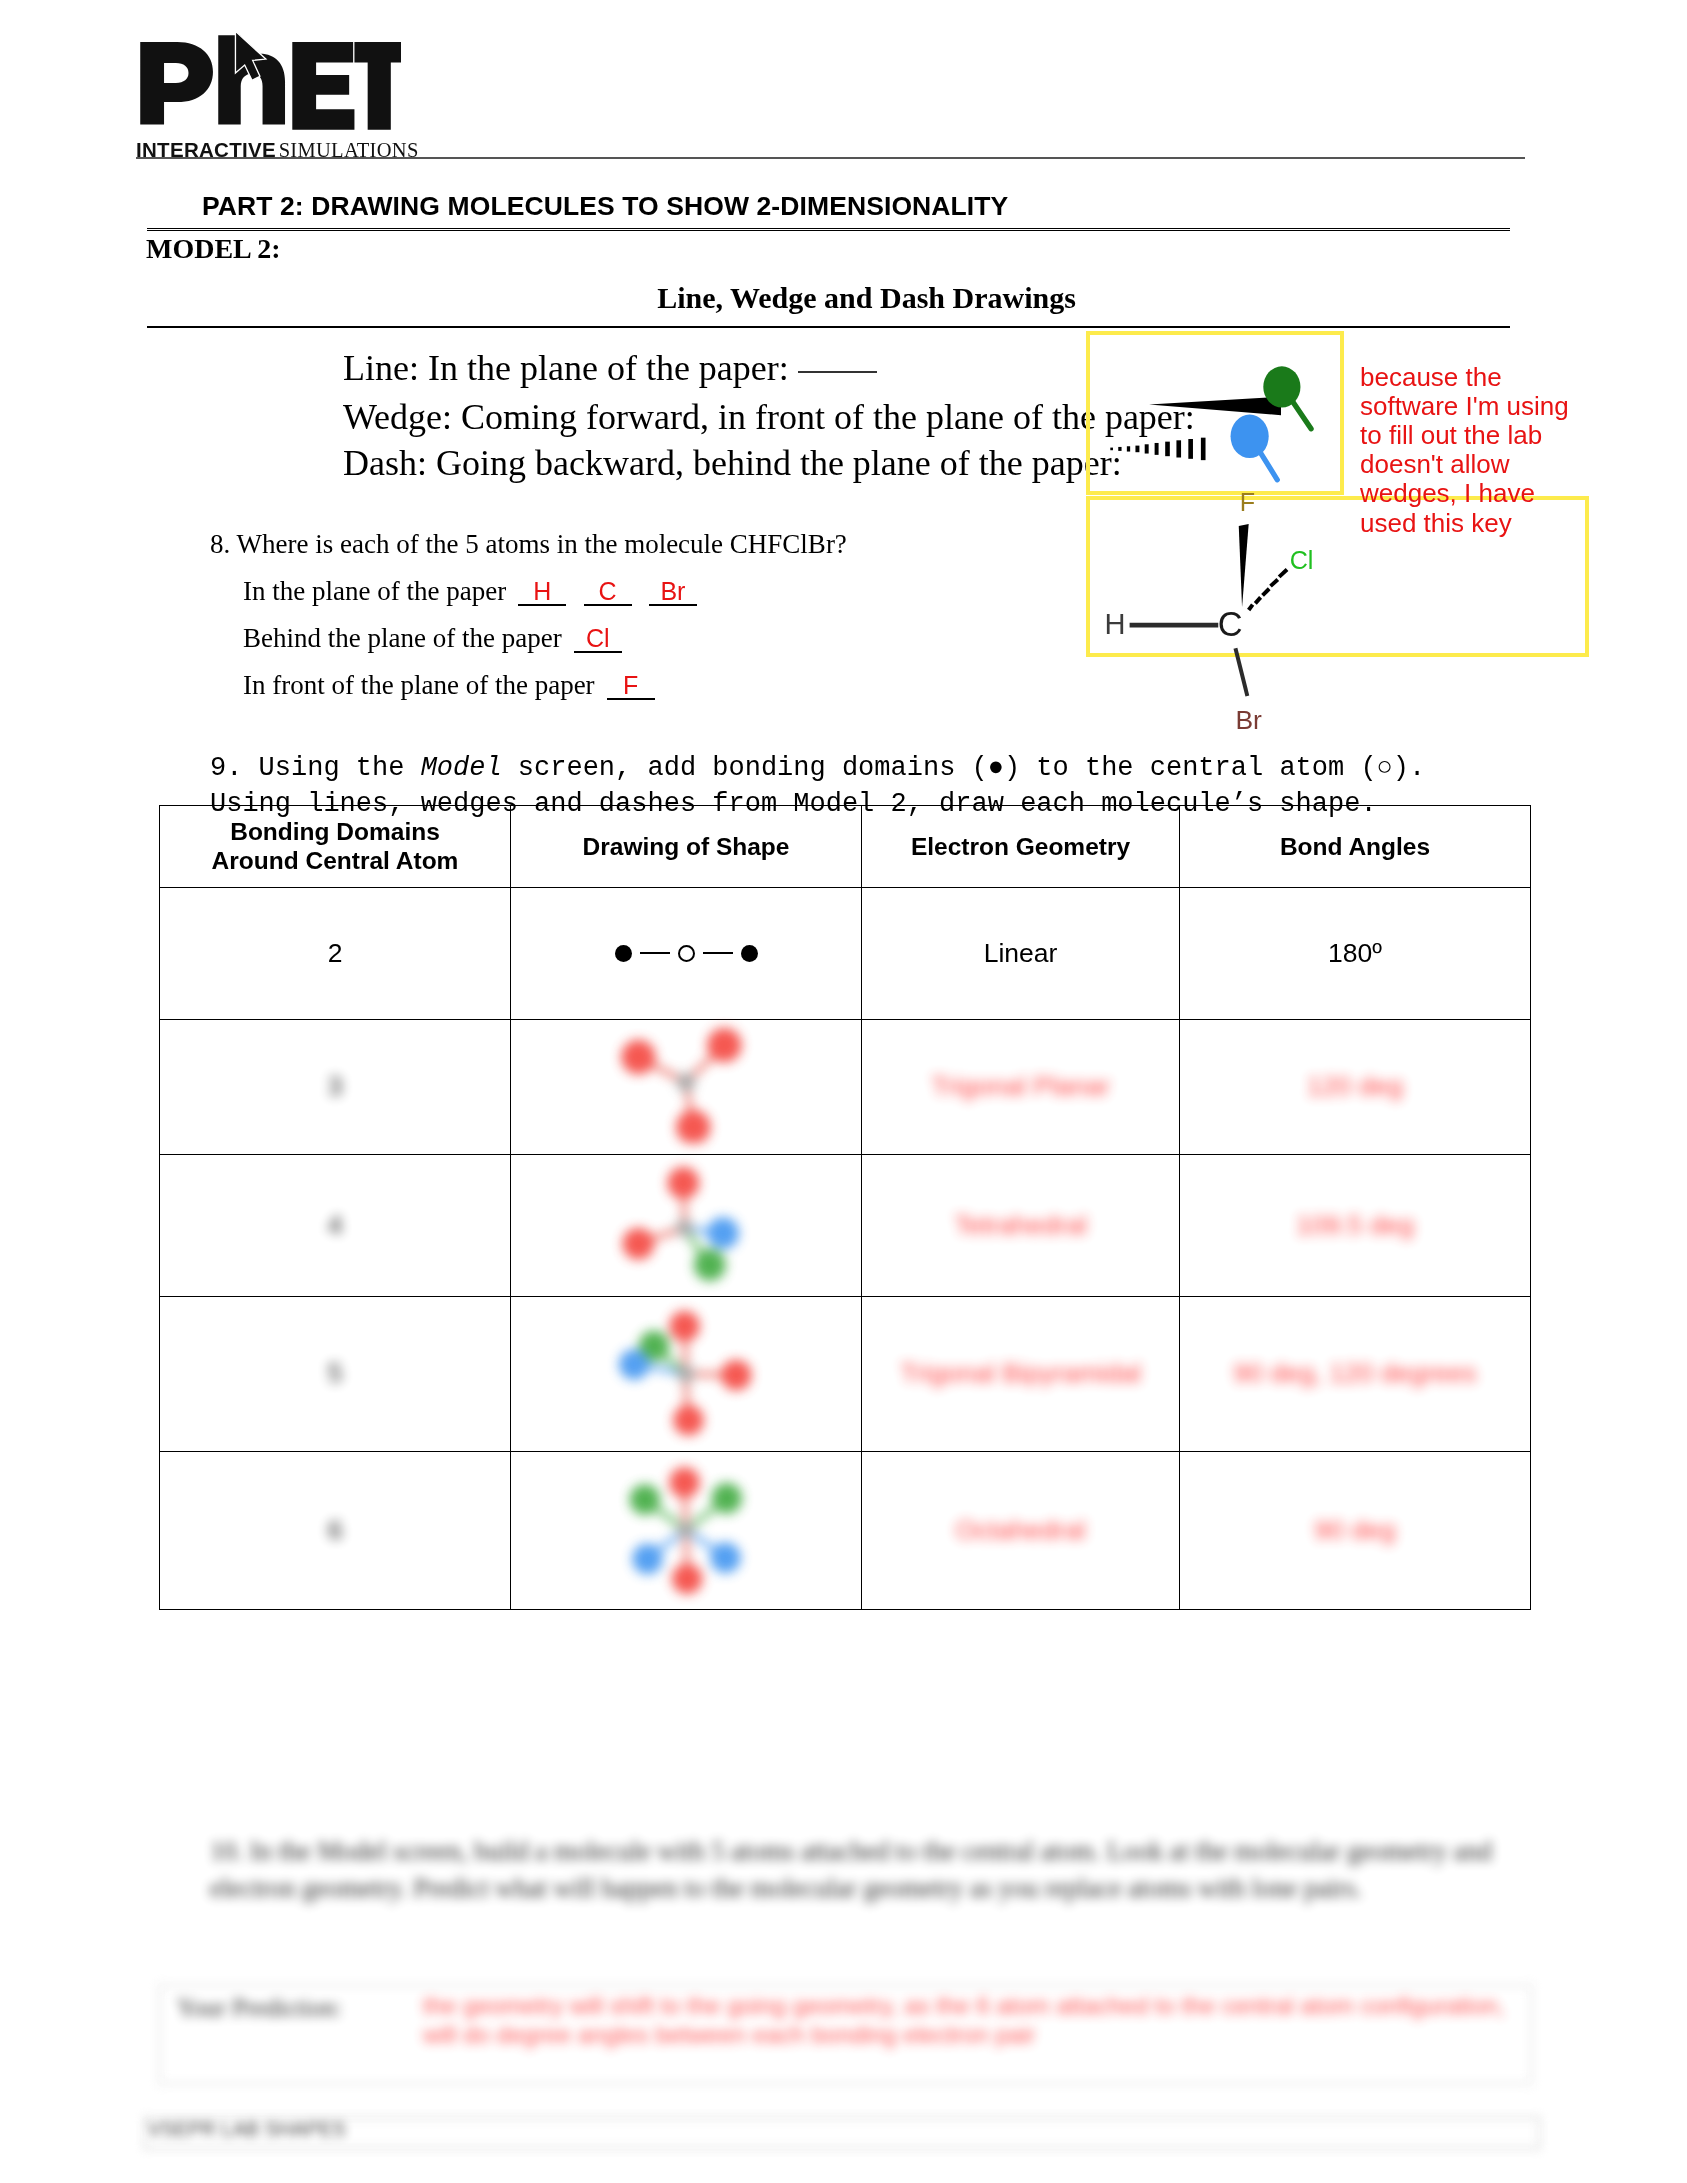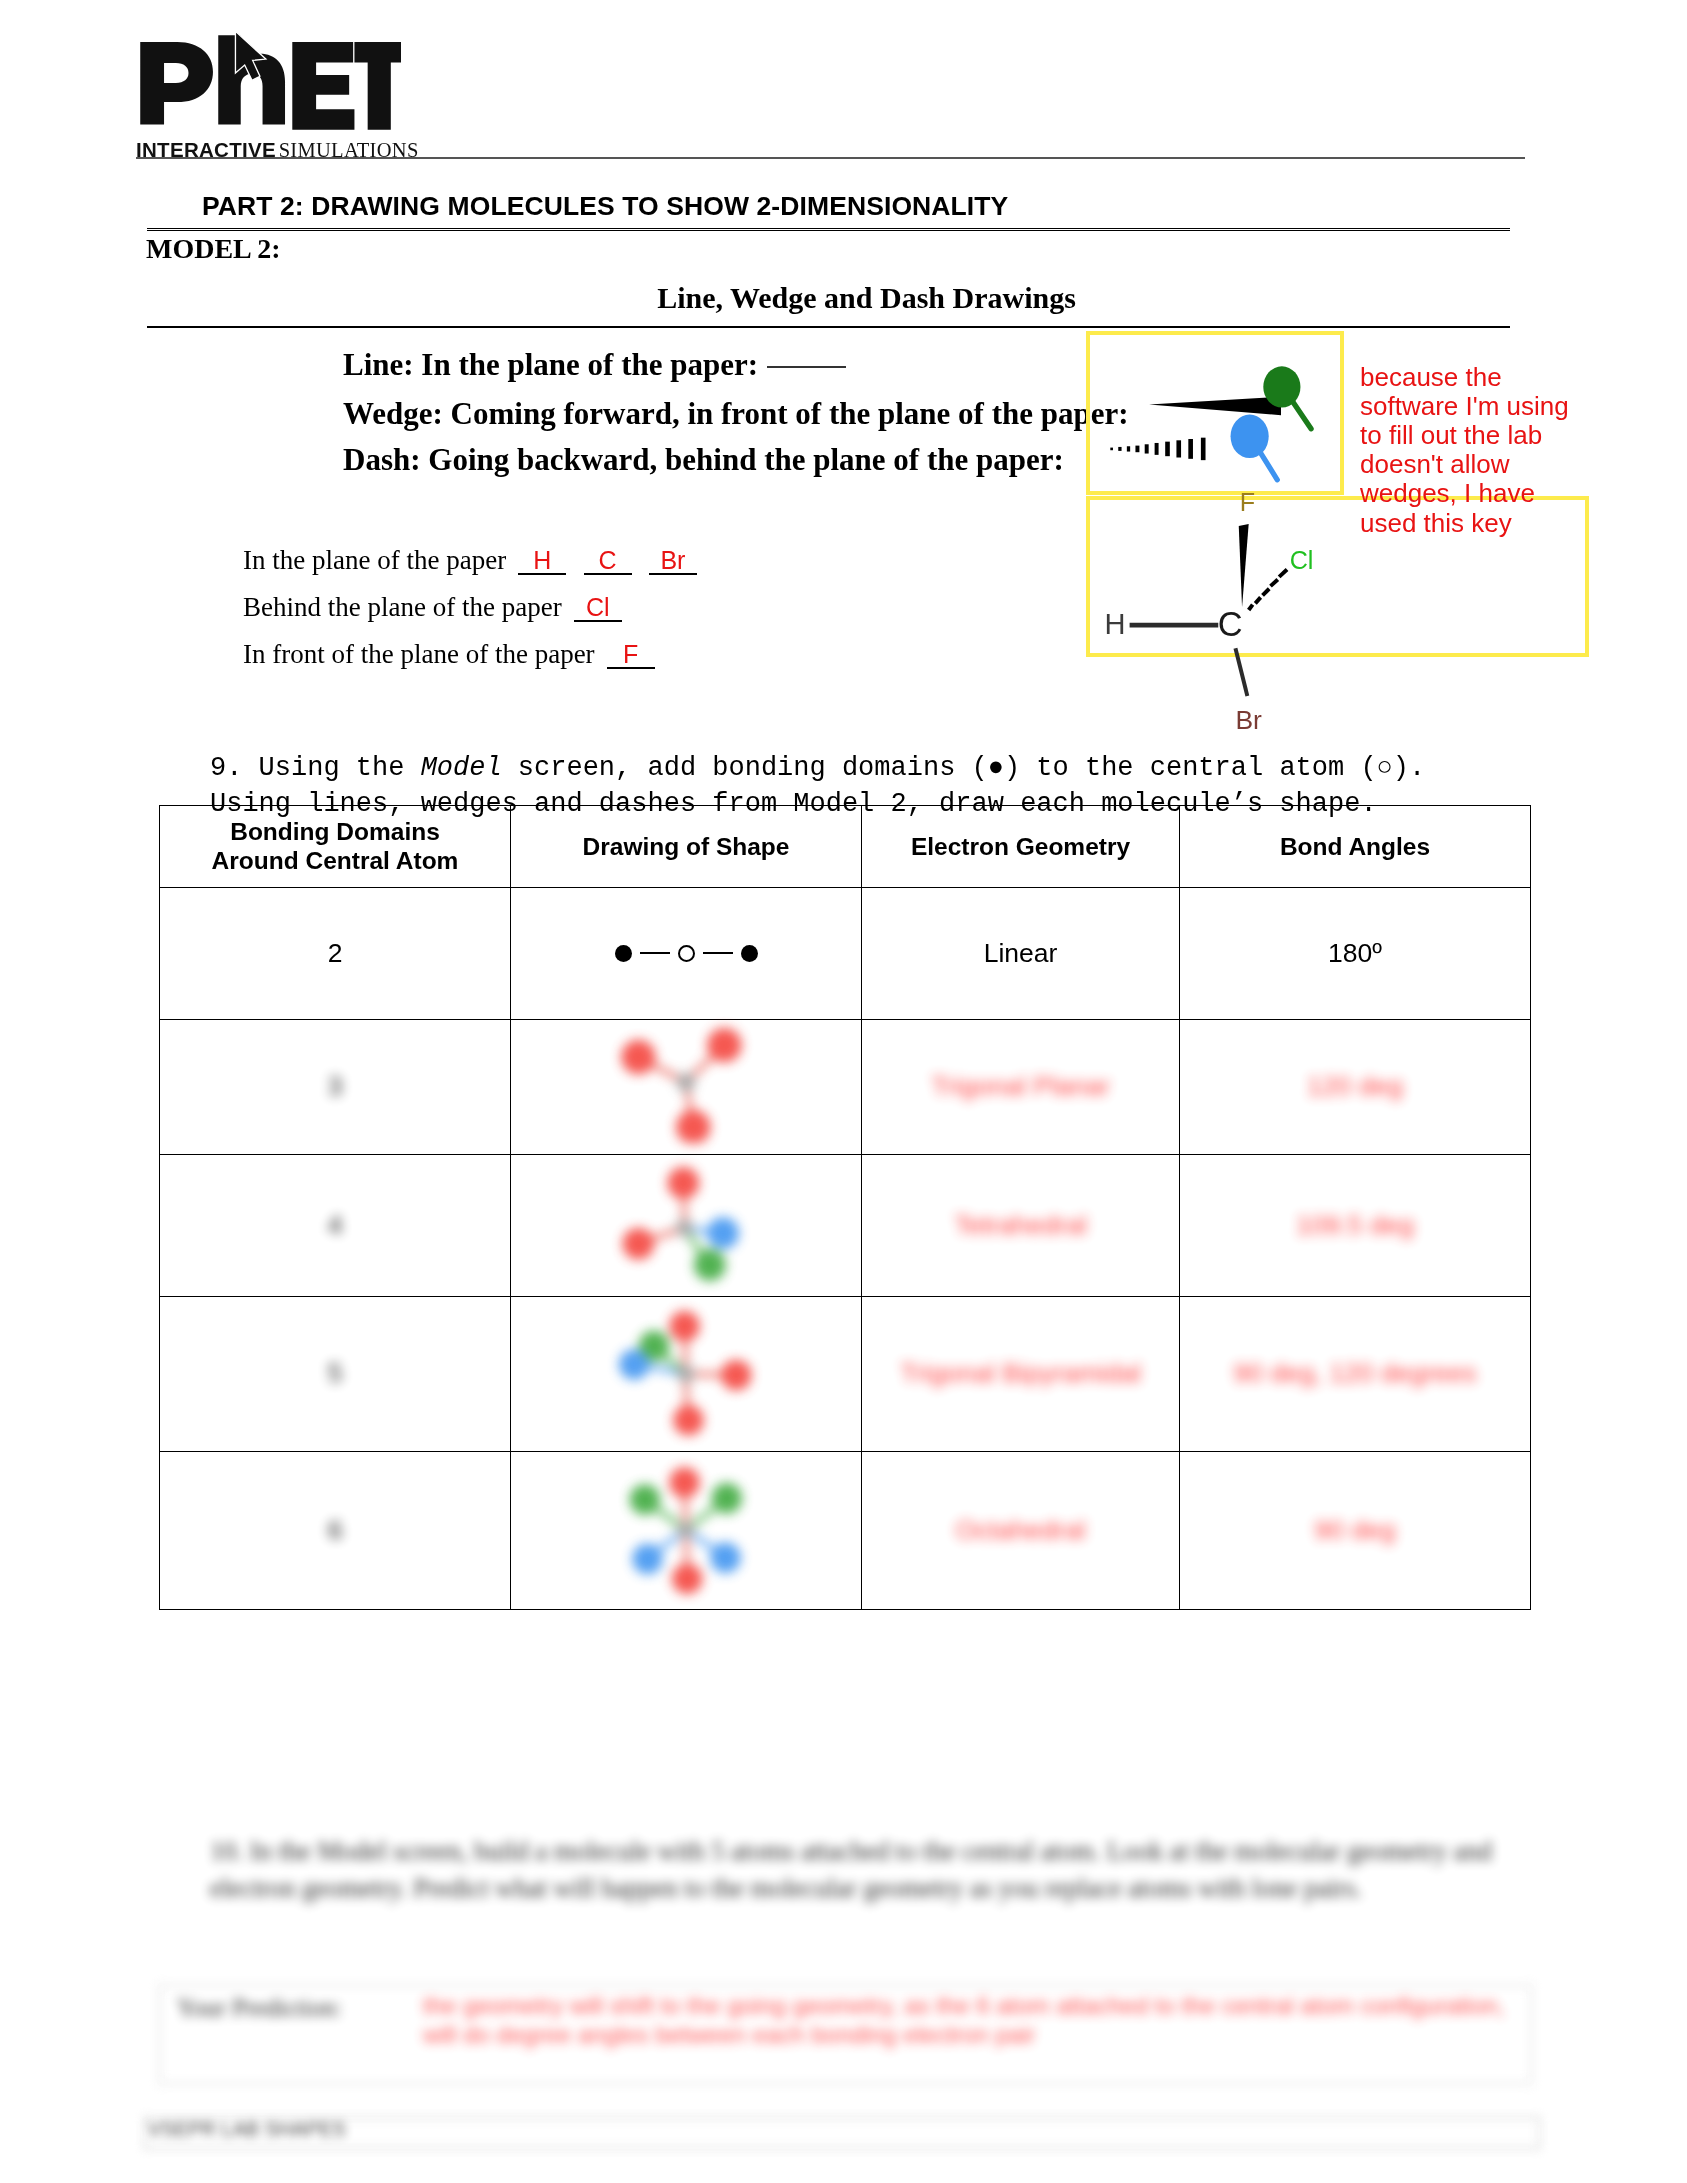--- a/index.html
+++ b/index.html
@@ -44,21 +44,21 @@
   }
   .hr-under-lwd {
     position:absolute; left:147px; top:326px; width:1363px;
     height:2px; background:#000;
   }
 
   
   .def {
     position:absolute;
     font-family:"Liberation Serif", serif;
-    font-size:31px; color:#000; white-space:nowrap;font-weight:bold;
+    font-size:36px; color:#000; white-space:nowrap;
   }
   #def-line  { left:343px; top:347px; }
   #def-wedge { left:343px; top:396px; }
   #def-dash  { left:343px; top:442px; }
 
   .plain-line-sample {
     display:inline-block; width:79px; height:0;
     border-top:2px solid #333; vertical-align:6.6px; margin-left:9.3px;
   }
 
@@ -279,20 +279,24 @@
   <text x="230" y="262" font-family="Liberation Sans, sans-serif" font-size="52" fill="#1a1a1a" text-anchor="middle">C</text>
 
   <line x1="238" y1="280" x2="256" y2="352" stroke="#2b2b2b" stroke-width="6"></line>
 
   <text x="258" y="402" font-family="Liberation Sans, sans-serif" font-size="40" fill="#7a3b34" text-anchor="middle">Br</text>
 </svg>
 
 <div id="red-note">because the software I'm using to fill out the lab doesn't allow wedges, I have used this key</div>
 
 <div id="q8">
+  <div class="qnum-row">
+    <span>8.</span>
+    <span>Where is each of the 5 atoms in the molecule CHFClBr?</span>
+  </div>
   <div class="sub-row">
     <span>In the plane of the paper</span>
     <span class="ansblank">H</span>
     <span class="ansblank">C</span>
     <span class="ansblank">Br</span>
   </div>
   <div class="sub-row">
     <span>Behind the plane of the paper</span>
     <span class="ansblank">Cl</span>
   </div>

